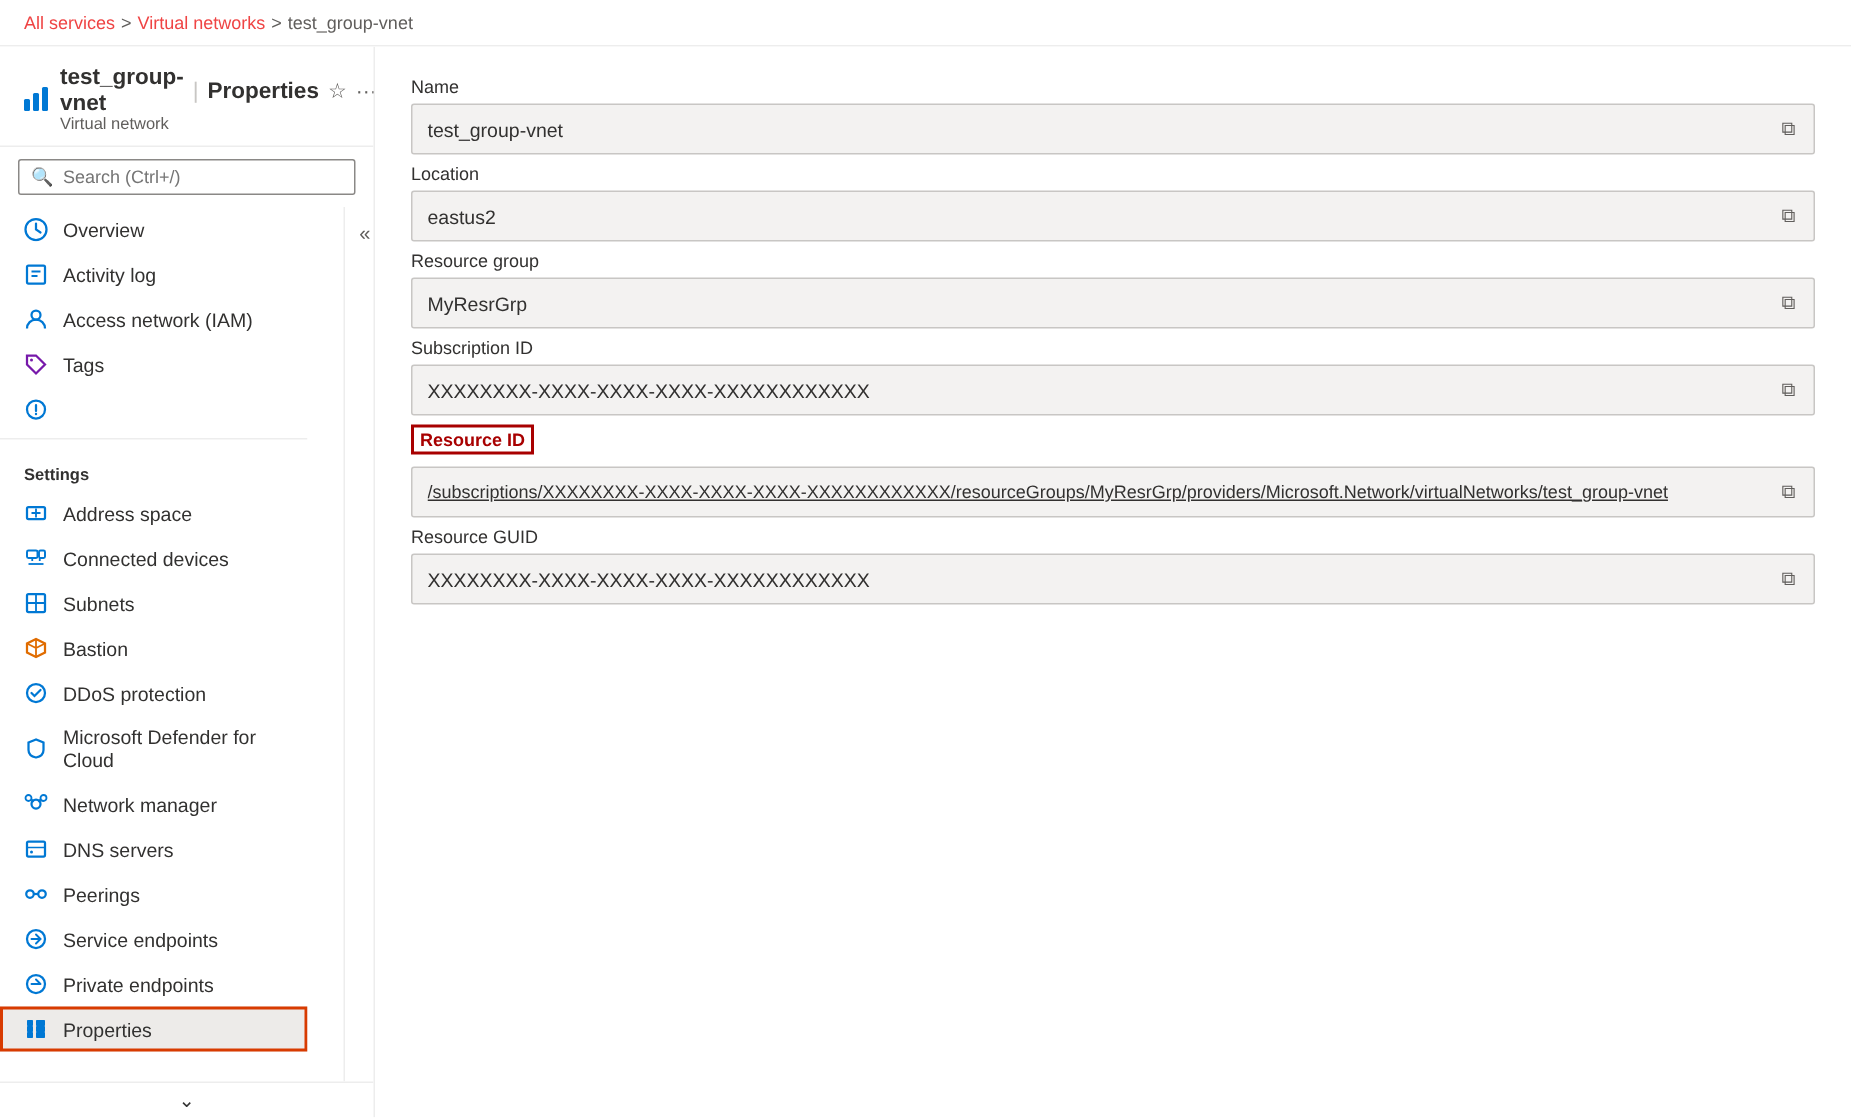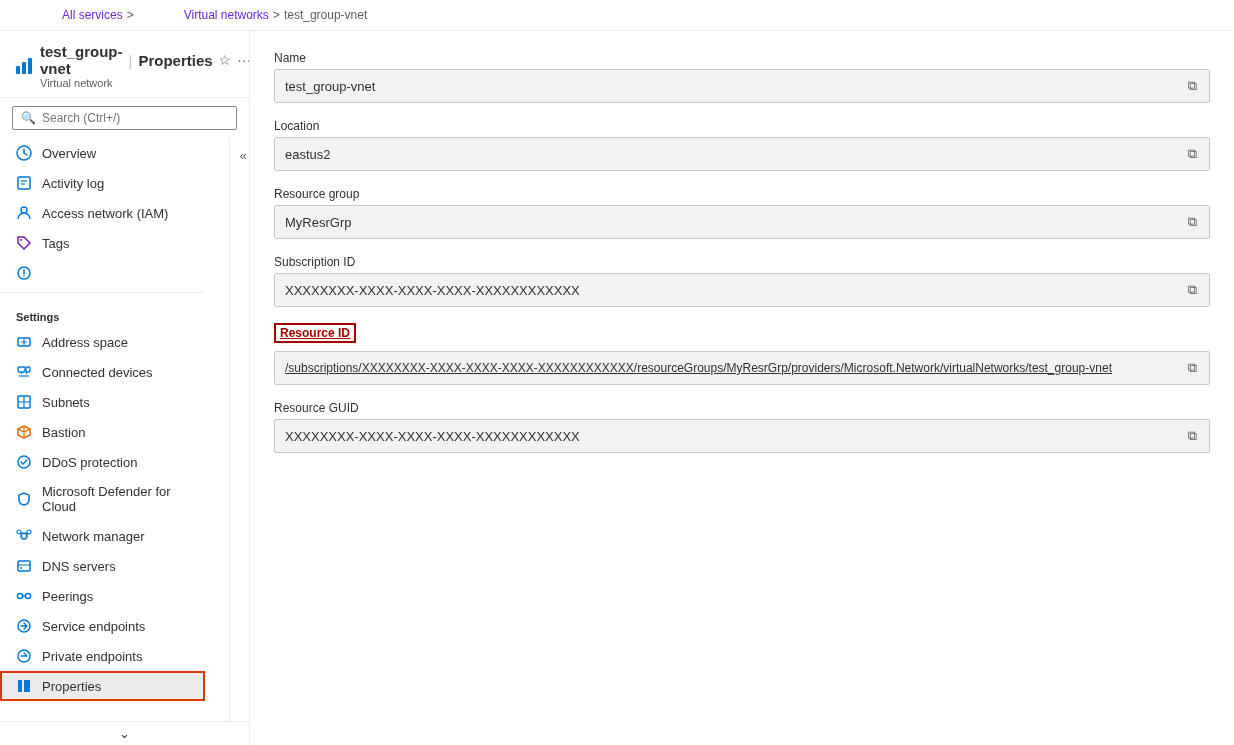--- a/index.html
+++ b/index.html
@@ -1,21 +1,21 @@
 <!DOCTYPE html>
 <html><head>
   <meta charset="utf-8">
   <style>
     * { box-sizing: border-box; margin: 0; padding: 0; }
     body { font-family: 'Segoe UI', Arial, sans-serif; font-size: 13px; color: #333; background: #fff; display: flex; flex-direction: column; height: 745px; width: 1234px; overflow: hidden; }
 
     
     .breadcrumb { display: flex; align-items: center; gap: 4px; padding: 8px 16px; font-size: 12px; color: #0078d4; border-bottom: 1px solid #ededed; background: #fff; }
     .breadcrumb span { color: #605e5c; }
-    .breadcrumb a { color: #6d28d9; text-decoration: none; cursor: pointer; margin-left: 46px; }
+    .breadcrumb a { color: #ef4444; text-decoration: none; cursor: pointer; }
 
     
     .main-layout { display: flex; flex: 1; overflow: hidden; }
 
     
     .sidebar { width: 250px; min-width: 250px; border-right: 1px solid #ededed; display: flex; flex-direction: column; overflow: hidden; background: #fff; }
     .sidebar-header { padding: 12px 16px 8px; border-bottom: 1px solid #ededed; }
 
     .search-box { padding: 8px 12px; }
     .search-input-wrap { display: flex; align-items: center; border: 1px solid #8a8886; border-radius: 2px; padding: 4px 8px; gap: 6px; }
@@ -29,23 +29,23 @@
 
     .collapse-btn { margin-left: auto; cursor: pointer; padding: 2px; color: #605e5c; border: none; background: none; }
 
     
     .content { flex: 1; overflow-y: auto; padding: 20px 24px; background: #fff; }
     .content::-webkit-scrollbar { width: 8px; }
     .content::-webkit-scrollbar-thumb { background: #c8c6c4; }
     .page-title { font-size: 22px; font-weight: 600; color: #323130; }
 
     .property-section { max-width: 950px; }
-    .property-row { margin-bottom: 16px; }
+    .property-row { margin-bottom: 6px; }
     .property-label { font-size: 12px; color: #323130; margin-bottom: 4px; font-weight: 400; }
-    .property-label.highlighted { color: #a80000; font-weight: 600; border: 2px solid #a80000; display: inline-block; padding: 1px 4px; text-decoration: underline; }
+    .property-label.highlighted { color: #a80000; font-weight: 600; border: 2px solid #a80000; display: inline-block; padding: 1px 4px; }
     .property-value-wrap { display: flex; align-items: center; border: 1px solid #c8c6c4; background: #f3f2f1; border-radius: 2px; padding: 6px 10px; }
     .property-value { flex: 1; font-size: 13px; color: #323130; white-space: nowrap; overflow: hidden; text-overflow: ellipsis; }
     .copy-btn { margin-left: 8px; cursor: pointer; color: #605e5c; flex-shrink: 0; border: none; background: none; font-size: 13px; padding: 2px; }
 
     
     .divider { border: none; border-top: 1px solid #ededed; margin: 4px 0 8px; }
 
     
     .icon-overview { color: #0078d4; }
     .icon-log { color: #0078d4; }

